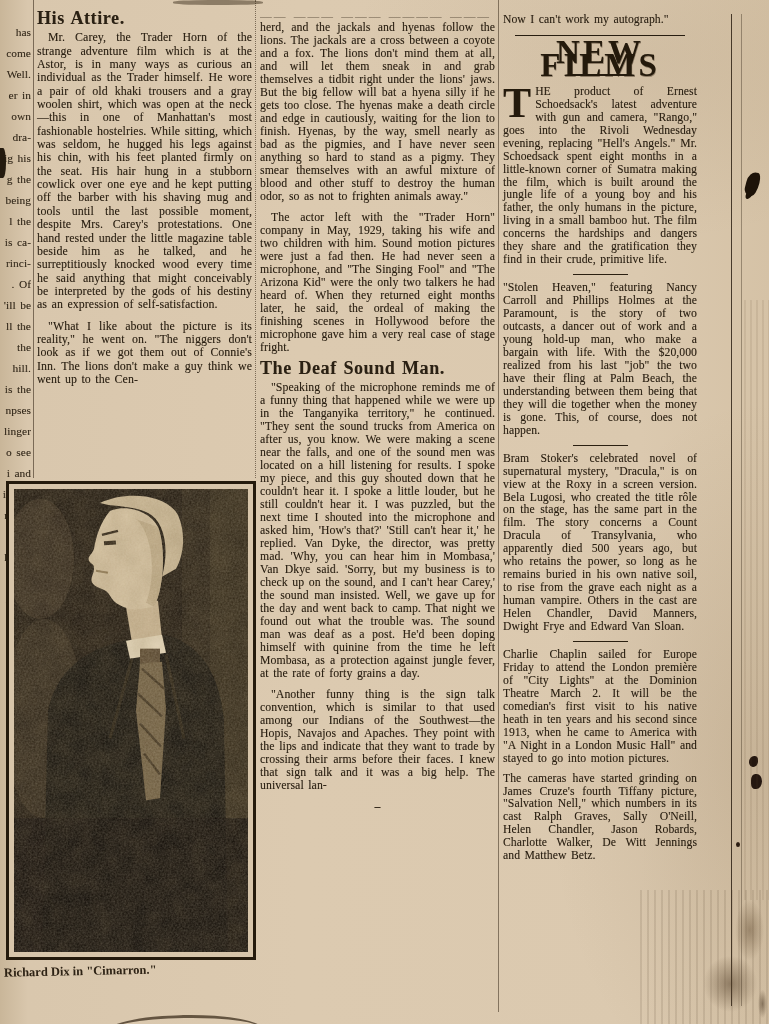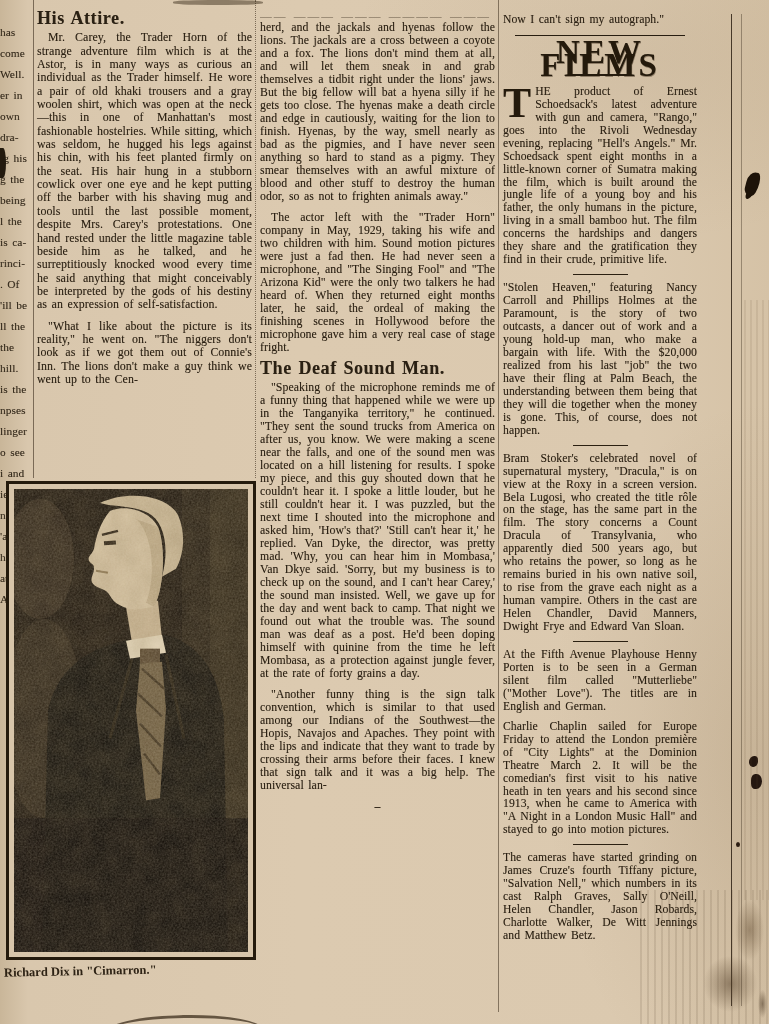--- a/index.html
+++ b/index.html
@@ -12,21 +12,21 @@
       linear-gradient(90deg,#c9b699 0,#d9c7ad 28px,#dccab0 300px,#dbc9af 640px,#d5c2a6 769px);
     font-family:"Liberation Serif","DejaVu Serif",serif;
     color:#2a2013;
   }
   .col{position:absolute;text-align:justify;letter-spacing:.1px;word-spacing:1.5px;
        text-shadow:.3px .3px 0 rgba(46,30,12,.30);}
   .col p{margin:0 0 8px 0;text-indent:11px;}
   p.noindent{text-indent:0;}
   .subhead{font-weight:bold;text-align:left;font-size:18px;margin:4px 0 6px 0;letter-spacing:.6px;}
   
-  .lmargin{left:0;top:22px;width:31px;font-size:11.3px;line-height:21px;text-align:left;
+  .lmargin{left:0;top:22px;width:31px;font-size:11.3px;line-height:21px;text-align:right;
            color:#32281a;overflow:hidden;height:690px;}
   .lmargin div{white-space:nowrap;}
   
   .col1{left:37px;top:8px;width:215px;font-size:11.8px;line-height:13.35px;}
   
   .col2{left:260px;top:10px;width:235px;font-size:11.7px;line-height:13.0px;}
   .cutline{opacity:.5;height:8px;overflow:hidden;letter-spacing:2px;white-space:nowrap;margin-bottom:3px;}
   .endmark{text-align:center;font-weight:bold;letter-spacing:0;margin-top:4px;}
   
   .col3{left:503px;top:14px;width:194px;font-size:11.6px;line-height:12.95px;}
@@ -181,43 +181,38 @@
     <div class="cutline">—— ——— ——— ———— ——— ——</div>
     <p class="noindent">herd, and the jackals and hyenas follow the lions. The jackals are a cross between a coyote and a fox. The lions don't mind them at all, and will let them sneak in and grab themselves a tidbit right under the lions' jaws. But the big fellow will bat a hyena silly if he gets too close. The hyenas make a death circle and edge in cautiously, waiting for the lion to finish. Hyenas, by the way, smell nearly as bad as the pigmies, and I have never seen anything so hard to stand as a pigmy. They smear themselves with an awful mixture of blood and other stuff to destroy the human odor, so as not to frighten animals away."</p>
     <p>The actor left with the "Trader Horn" company in May, 1929, taking his wife and two children with him. Sound motion pictures were just a fad then. He had never seen a microphone, and "The Singing Fool" and "The Arizona Kid" were the only two talkers he had heard of. When they returned eight months later, he said, the ordeal of making the finishing scenes in Hollywood before the microphone gave him a very real case of stage fright.</p>
     <div class="subhead">The Deaf Sound Man.</div>
     <p>"Speaking of the microphone reminds me of a funny thing that happened while we were up in the Tanganyika territory," he continued. "They sent the sound trucks from America on after us, you know. We were making a scene near the falls, and one of the sound men was located on a hill listening for results. I spoke my piece, and this guy shouted down that he couldn't hear it. I spoke a little louder, but he still couldn't hear it. I was puzzled, but the next time I shouted into the microphone and asked him, 'How's that?' 'Still can't hear it,' he replied. Van Dyke, the director, was pretty mad. 'Why, you can hear him in Mombasa,' Van Dkye said. 'Sorry, but my business is to check up on the sound, and I can't hear Carey,' the sound man insisted. Well, we gave up for the day and went back to camp. That night we found out what the trouble was. The sound man was deaf as a post. He'd been doping himself with quinine from the time he left Mombasa, as a protection against jungle fever, at the rate of forty grains a day.</p>
     <p>"Another funny thing is the sign talk convention, which is similar to that used among our Indians of the Southwest—the Hopis, Navajos and Apaches. They point with the lips and indicate that they want to trade by crossing their arms before their faces. I knew that sign talk and it was a big help. The universal lan-</p>
     <div class="endmark">–</div>
   </div>
 
   <div class="col col3">
-    <p class="noindent autograph">Now I can't sign my autograph."</p>
+    <p class="noindent autograph">Now I can't work my autograph."</p>
     <hr class="rule">
     <div class="headline">NEW FILMS</div>
     <hr class="headline-rule">
     <div>
         <div class="article">
         <p class="noindent">
           <span class="dropcap">T</span><span>HE product of Ernest Schoedsack's latest adventure with gun and camera, "Rango," goes into the Rivoli Wednesday evening, replacing "Hell's Angels." Mr. Schoedsack spent eight months in a little-known corner of Sumatra making the film, which is built around the jungle life of a young boy and his father, the only humans in the picture, living in a small bamboo hut. The film concerns the hardships and dangers they share and the gratification they find in their crude, primitive life.</span>
         </p>
       </div>
         <div class="article">
         <p class="noindent">
           <span>"Stolen Heaven," featuring Nancy Carroll and Phillips Holmes at the Paramount, is the story of two outcasts, a dancer out of work and a young hold-up man, who make a bargain with life. With the $20,000 realized from his last "job" the two have their fling at Palm Beach, the understanding between them being that they will die together when the money is gone. This, of course, does not happen.</span>
         </p>
       </div>
         <div class="article">
         <p class="noindent">
           <span>Bram Stoker's celebrated novel of supernatural mystery, "Dracula," is on view at the Roxy in a screen version. Bela Lugosi, who created the title rôle on the stage, has the same part in the film. The story concerns a Count Dracula of Transylvania, who apparently died 500 years ago, but who retains the power, so long as he remains buried in his own native soil, to rise from the grave each night as a human vampire. Others in the cast are Helen Chandler, David Manners, Dwight Frye and Edward Van Sloan.</span>
-        </p>
-      </div>
-        <div class="article">
-        <p class="noindent">
-          <span>At the Fifth Avenue Playhouse Henny Porten is to be seen in a German silent film called "Mutterliebe" ("Mother Love"). The titles are in English and German.</span>
         </p>
       </div>
         <div class="article">
         <p class="noindent">
           <span>Charlie Chaplin sailed for Europe Friday to attend the London première of "City Lights" at the Dominion Theatre March 2. It will be the comedian's first visit to his native heath in ten years and his second since 1913, when he came to America with "A Night in a London Music Hall" and stayed to go into motion pictures.</span>
         </p>
       </div>
         <div class="article">
         <p class="noindent">
           <span>The cameras have started grinding on James Cruze's fourth Tiffany picture, "Salvation Nell," which numbers in its cast Ralph Graves, Sally O'Neill, Helen Chandler, Jason Robards, Charlotte Walker, De Witt Jennings and Matthew Betz.</span>

